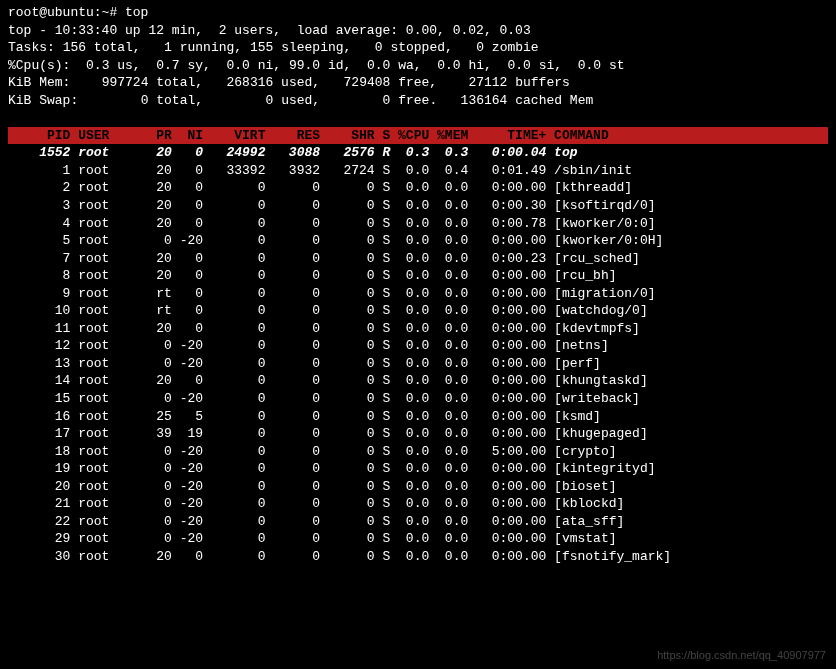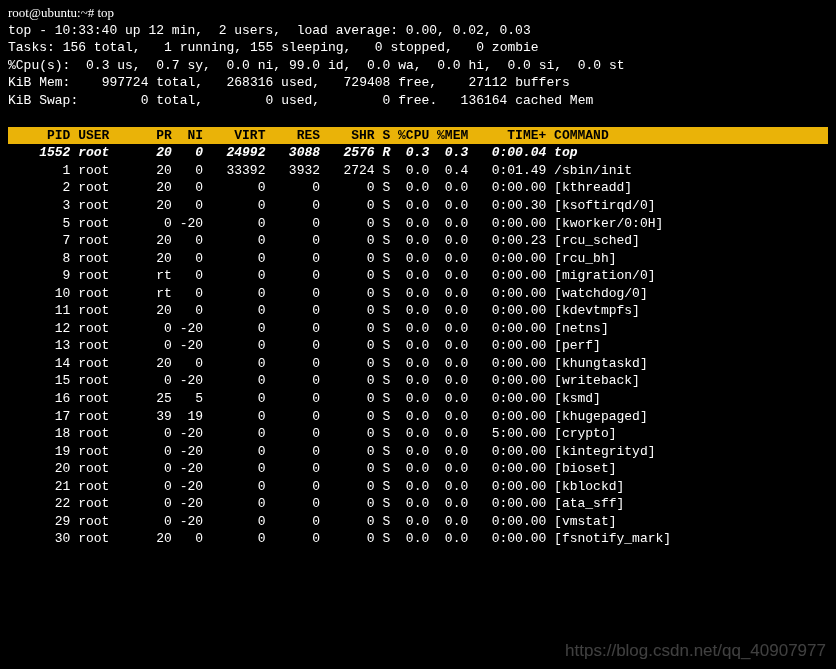--- a/index.html
+++ b/index.html
@@ -9,37 +9,37 @@
     color: #fff;
     font-family: "Courier New", monospace;
     font-size: 13px;
     line-height: 1.35;
     width: 836px;
     height: 669px;
     box-sizing: border-box;
     overflow: hidden;
   }
   .bold { font-weight: normal; }
-  .prompt { white-space: pre; font-family: Liberation Serif, serif; }
+  .prompt { white-space: pre; }
   .summary { white-space: pre; }
   .header-row {
-    background: #eab308;
+    background: #b91c1c;
     color: #000;
     font-weight: bold;
     white-space: pre;
     width: 100%;
   }
   .proc-row { white-space: pre; }
   .proc-row.sel { font-weight: bold; font-style: italic; }
   .watermark {
     position: absolute;
     bottom: 6px;
     right: 10px;
     color: rgba(255,255,255,0.25);
-    font-size: 17px;
+    font-size: 11px;
     font-family: sans-serif;
     pointer-events: none;
   }
 </style>
 </head>
 <body>
 
 <div class="prompt">root@ubuntu:~# top</div>
 
 <div class="summary">top - 10:33:40 up 12 min,  2 users,  load average: 0.00, 0.02, 0.03</div>
@@ -54,20 +54,21 @@
 
 <div>&nbsp;</div>
 
 <div class="header-row" id="header-row">     PID USER      PR  NI    VIRT    RES    SHR S %CPU %MEM     TIME+ COMMAND                                        </div>
 
 <div id="proc-list">
     <div class="proc-row sel">    1552 root      20   0   24992   3088   2576 R  0.3  0.3   0:00.04 top</div>
     <div class="proc-row">       1 root      20   0   33392   3932   2724 S  0.0  0.4   0:01.49 /sbin/init</div>
     <div class="proc-row">       2 root      20   0       0      0      0 S  0.0  0.0   0:00.00 [kthreadd]</div>
     <div class="proc-row">       3 root      20   0       0      0      0 S  0.0  0.0   0:00.30 [ksoftirqd/0]</div>
+    <div class="proc-row">       4 root      20   0       0      0      0 S  0.0  0.0   0:00.78 [kworker/0:0]</div>
     <div class="proc-row">       5 root       0 -20       0      0      0 S  0.0  0.0   0:00.00 [kworker/0:0H]</div>
     <div class="proc-row">       7 root      20   0       0      0      0 S  0.0  0.0   0:00.23 [rcu_sched]</div>
     <div class="proc-row">       8 root      20   0       0      0      0 S  0.0  0.0   0:00.00 [rcu_bh]</div>
     <div class="proc-row">       9 root      rt   0       0      0      0 S  0.0  0.0   0:00.00 [migration/0]</div>
     <div class="proc-row">      10 root      rt   0       0      0      0 S  0.0  0.0   0:00.00 [watchdog/0]</div>
     <div class="proc-row">      11 root      20   0       0      0      0 S  0.0  0.0   0:00.00 [kdevtmpfs]</div>
     <div class="proc-row">      12 root       0 -20       0      0      0 S  0.0  0.0   0:00.00 [netns]</div>
     <div class="proc-row">      13 root       0 -20       0      0      0 S  0.0  0.0   0:00.00 [perf]</div>
     <div class="proc-row">      14 root      20   0       0      0      0 S  0.0  0.0   0:00.00 [khungtaskd]</div>
     <div class="proc-row">      15 root       0 -20       0      0      0 S  0.0  0.0   0:00.00 [writeback]</div>

